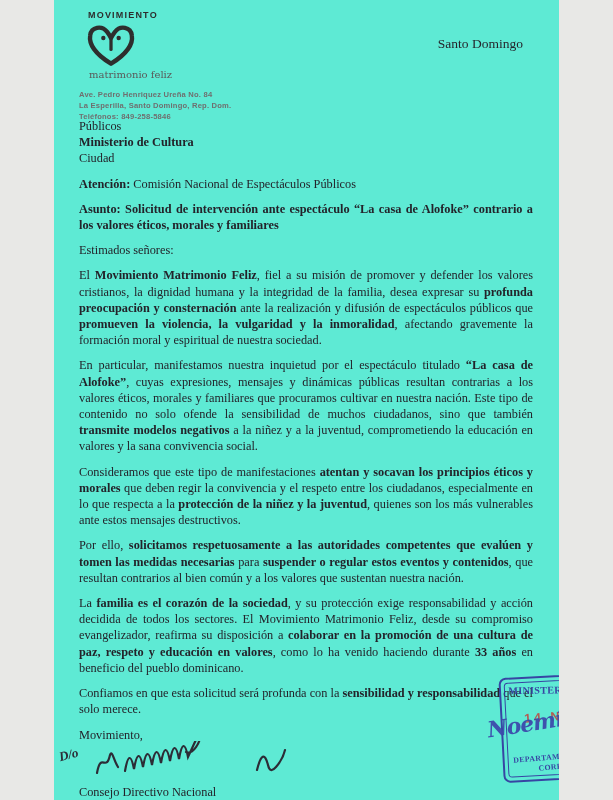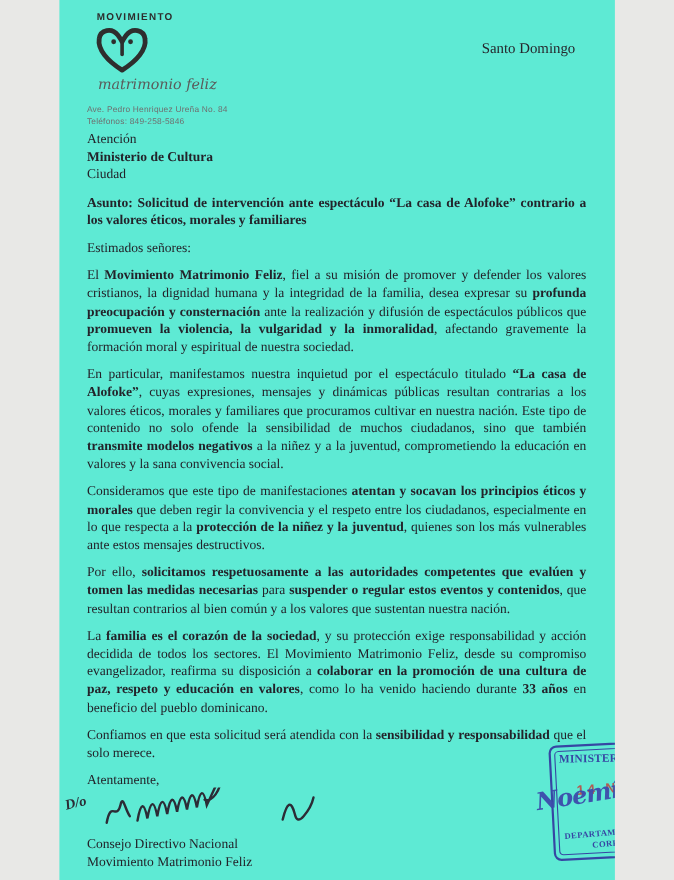--- a/index.html
+++ b/index.html
@@ -6,23 +6,23 @@
   .page{
     position:relative; width:505px; height:800px; margin:0 auto;
     background:#5eead4; overflow:hidden;
     font-family:"Liberation Serif", serif; color:#23232a;
   }
   
   .letterhead{position:absolute; left:25px; top:10px; width:200px;}
   .org-name{font-family:"Liberation Sans",sans-serif; font-weight:bold; font-size:9px;
     letter-spacing:1.2px; color:#2d2d2d; margin-left:9px;}
   .logo-wrap{margin-left:4px; margin-top:1px;}
-  .org-script{font-style:italic; font-size:13px; color:#5a5a5a; margin-left:10px; margin-top:-2px;
+  .org-script{font-size:10px; color:#5a5a5a; margin-left:10px; margin-top:-2px;
     font-family:"DejaVu Serif",serif;}
-  .address{margin-top:9px; font-family:"Liberation Sans",sans-serif; font-weight:normal;
+  .address{margin-top:9px; font-family:"Liberation Sans",sans-serif; font-weight:bold;
     font-size:7.6px; color:#6f6f6f; line-height:11px; letter-spacing:0.2px;}
   
   .dateline{position:absolute; right:36px; top:20px; text-align:right;
     font-size:13.5px; line-height:17px; color:#26262c;margin-top:15px;}
   
   .letter-body{position:absolute; left:25px; right:26px; top:118px;
     font-size:12.3px; line-height:16.2px;}
   .block{margin:0 0 9px;}
   .para{text-align:justify; margin:0 0 9px;}
   b{font-weight:bold;}
@@ -65,49 +65,51 @@
       <svg width="56" height="46" viewBox="0 0 100 84" aria-hidden="true">
         <path d="M50 78 C26 63 9 44 12 26 C14 11 33 7 43 20 C46 24 48 27 50 31 C52 27 54 24 57 20 C67 7 86 11 88 26 C91 44 74 63 50 78 Z" fill="none" stroke="#2e2e2e" stroke-width="8" stroke-linejoin="round"></path>
         <circle cx="36" cy="31" r="4" fill="#2e2e2e"></circle>
         <circle cx="64" cy="31" r="4" fill="#2e2e2e"></circle>
         <path d="M50 30 L50 52" stroke="#2e2e2e" stroke-width="6" stroke-linecap="round"></path>
       </svg>
     </div>
     <div class="org-script">matrimonio feliz</div>
     <div class="address">
       <div>Ave. Pedro Henriquez Ureña No. 84</div>
+      <div>La Esperilla, Santo Domingo, Rep. Dom.</div>
       <div>Teléfonos: 849-258-5846</div>
     </div>
   </div>
 
   <div class="dateline">
     <div>Santo Domingo</div>
   </div>
 
   <div class="letter-body">
 
     <div class="block">
-      <span class="recipient-line">Atención</span>
+      <span class="recipient-line">Públicos</span>
       <b class="recipient-line">Ministerio de Cultura</b>
       <span class="recipient-line">Ciudad</span>
     </div>
 
+    <p class="block"><b>Atención:</b> <span>Comisión Nacional de Espectáculos Públicos</span></p>
 
     <p class="block subject"><span>Asunto:</span> <span>Solicitud de intervención ante espectáculo “La casa de Alofoke” contrario a los valores éticos, morales y familiares</span></p>
 
     <p class="block">Estimados señores:</p>
 
     <p class="para"><span>El </span><b>Movimiento Matrimonio Feliz</b><span>, fiel a su misión de promover y defender los valores cristianos, la dignidad humana y la integridad de la familia, desea expresar su </span><b>profunda preocupación y consternación</b><span> ante la realización y difusión de espectáculos públicos que </span><b>promueven la violencia, la vulgaridad y la inmoralidad</b><span>, afectando gravemente la formación moral y espiritual de nuestra sociedad.</span></p>
     <p class="para"><span>En particular, manifestamos nuestra inquietud por el espectáculo titulado </span><b>“La casa de Alofoke”</b><span>, cuyas expresiones, mensajes y dinámicas públicas resultan contrarias a los valores éticos, morales y familiares que procuramos cultivar en nuestra nación. Este tipo de contenido no solo ofende la sensibilidad de muchos ciudadanos, sino que también </span><b>transmite modelos negativos</b><span> a la niñez y a la juventud, comprometiendo la educación en valores y la sana convivencia social.</span></p>
     <p class="para"><span>Consideramos que este tipo de manifestaciones </span><b>atentan y socavan los principios éticos y morales</b><span> que deben regir la convivencia y el respeto entre los ciudadanos, especialmente en lo que respecta a la </span><b>protección de la niñez y la juventud</b><span>, quienes son los más vulnerables ante estos mensajes destructivos.</span></p>
     <p class="para"><span>Por ello, </span><b>solicitamos respetuosamente a las autoridades competentes que evalúen y tomen las medidas necesarias</b><span> para </span><b>suspender o regular estos eventos y contenidos</b><span>, que resultan contrarios al bien común y a los valores que sustentan nuestra nación.</span></p>
     <p class="para"><span>La </span><b>familia es el corazón de la sociedad</b><span>, y su protección exige responsabilidad y acción decidida de todos los sectores. El Movimiento Matrimonio Feliz, desde su compromiso evangelizador, reafirma su disposición a </span><b>colaborar en la promoción de una cultura de paz, respeto y educación en valores</b><span>, como lo ha venido haciendo durante </span><b>33 años</b><span> en beneficio del pueblo dominicano.</span></p>
-    <p class="para"><span>Confiamos en que esta solicitud será atendida con la </span><b>sensibilidad y responsabilidad</b><span> que el solo merece.</span></p>
+    <p class="para"><span>Confiamos en que esta solicitud será profunda con la </span><b>sensibilidad y responsabilidad</b><span> que el solo merece.</span></p>
 
-    <p class="block" style="margin-bottom:0;">Atentamente,</p>
+    <p class="block" style="margin-bottom:0;">Movimiento,</p>
 
     <div class="sig-area">
       <span class="margin-note">D/o</span>
       <svg class="sig-svg" width="210" height="42" viewBox="0 0 210 42" aria-hidden="true">
         <g fill="none" stroke="#2c2c36" stroke-width="2.2" stroke-linecap="round">
           <path d="M8 32 C12 10 17 32 21 14 C23 8 25 20 29 26"></path>
           <path d="M36 30 c3 -17 6 -17 9 -2 c3 -17 6 -17 9 -2 c3 -17 6 -17 9 -2 c3 -17 6 -17 9 -2 c3 -17 6 -17 9 -2 c3 -17 6 -17 9 -2 c3 -17 6 -17 9 -2 l12 -26 c2 12 -8 24 -14 21"></path>
           <path d="M168 29 q6 -24 11 -5 q2 9 8 2 q7 -8 9 -17"></path>
         </g>
       </svg>

